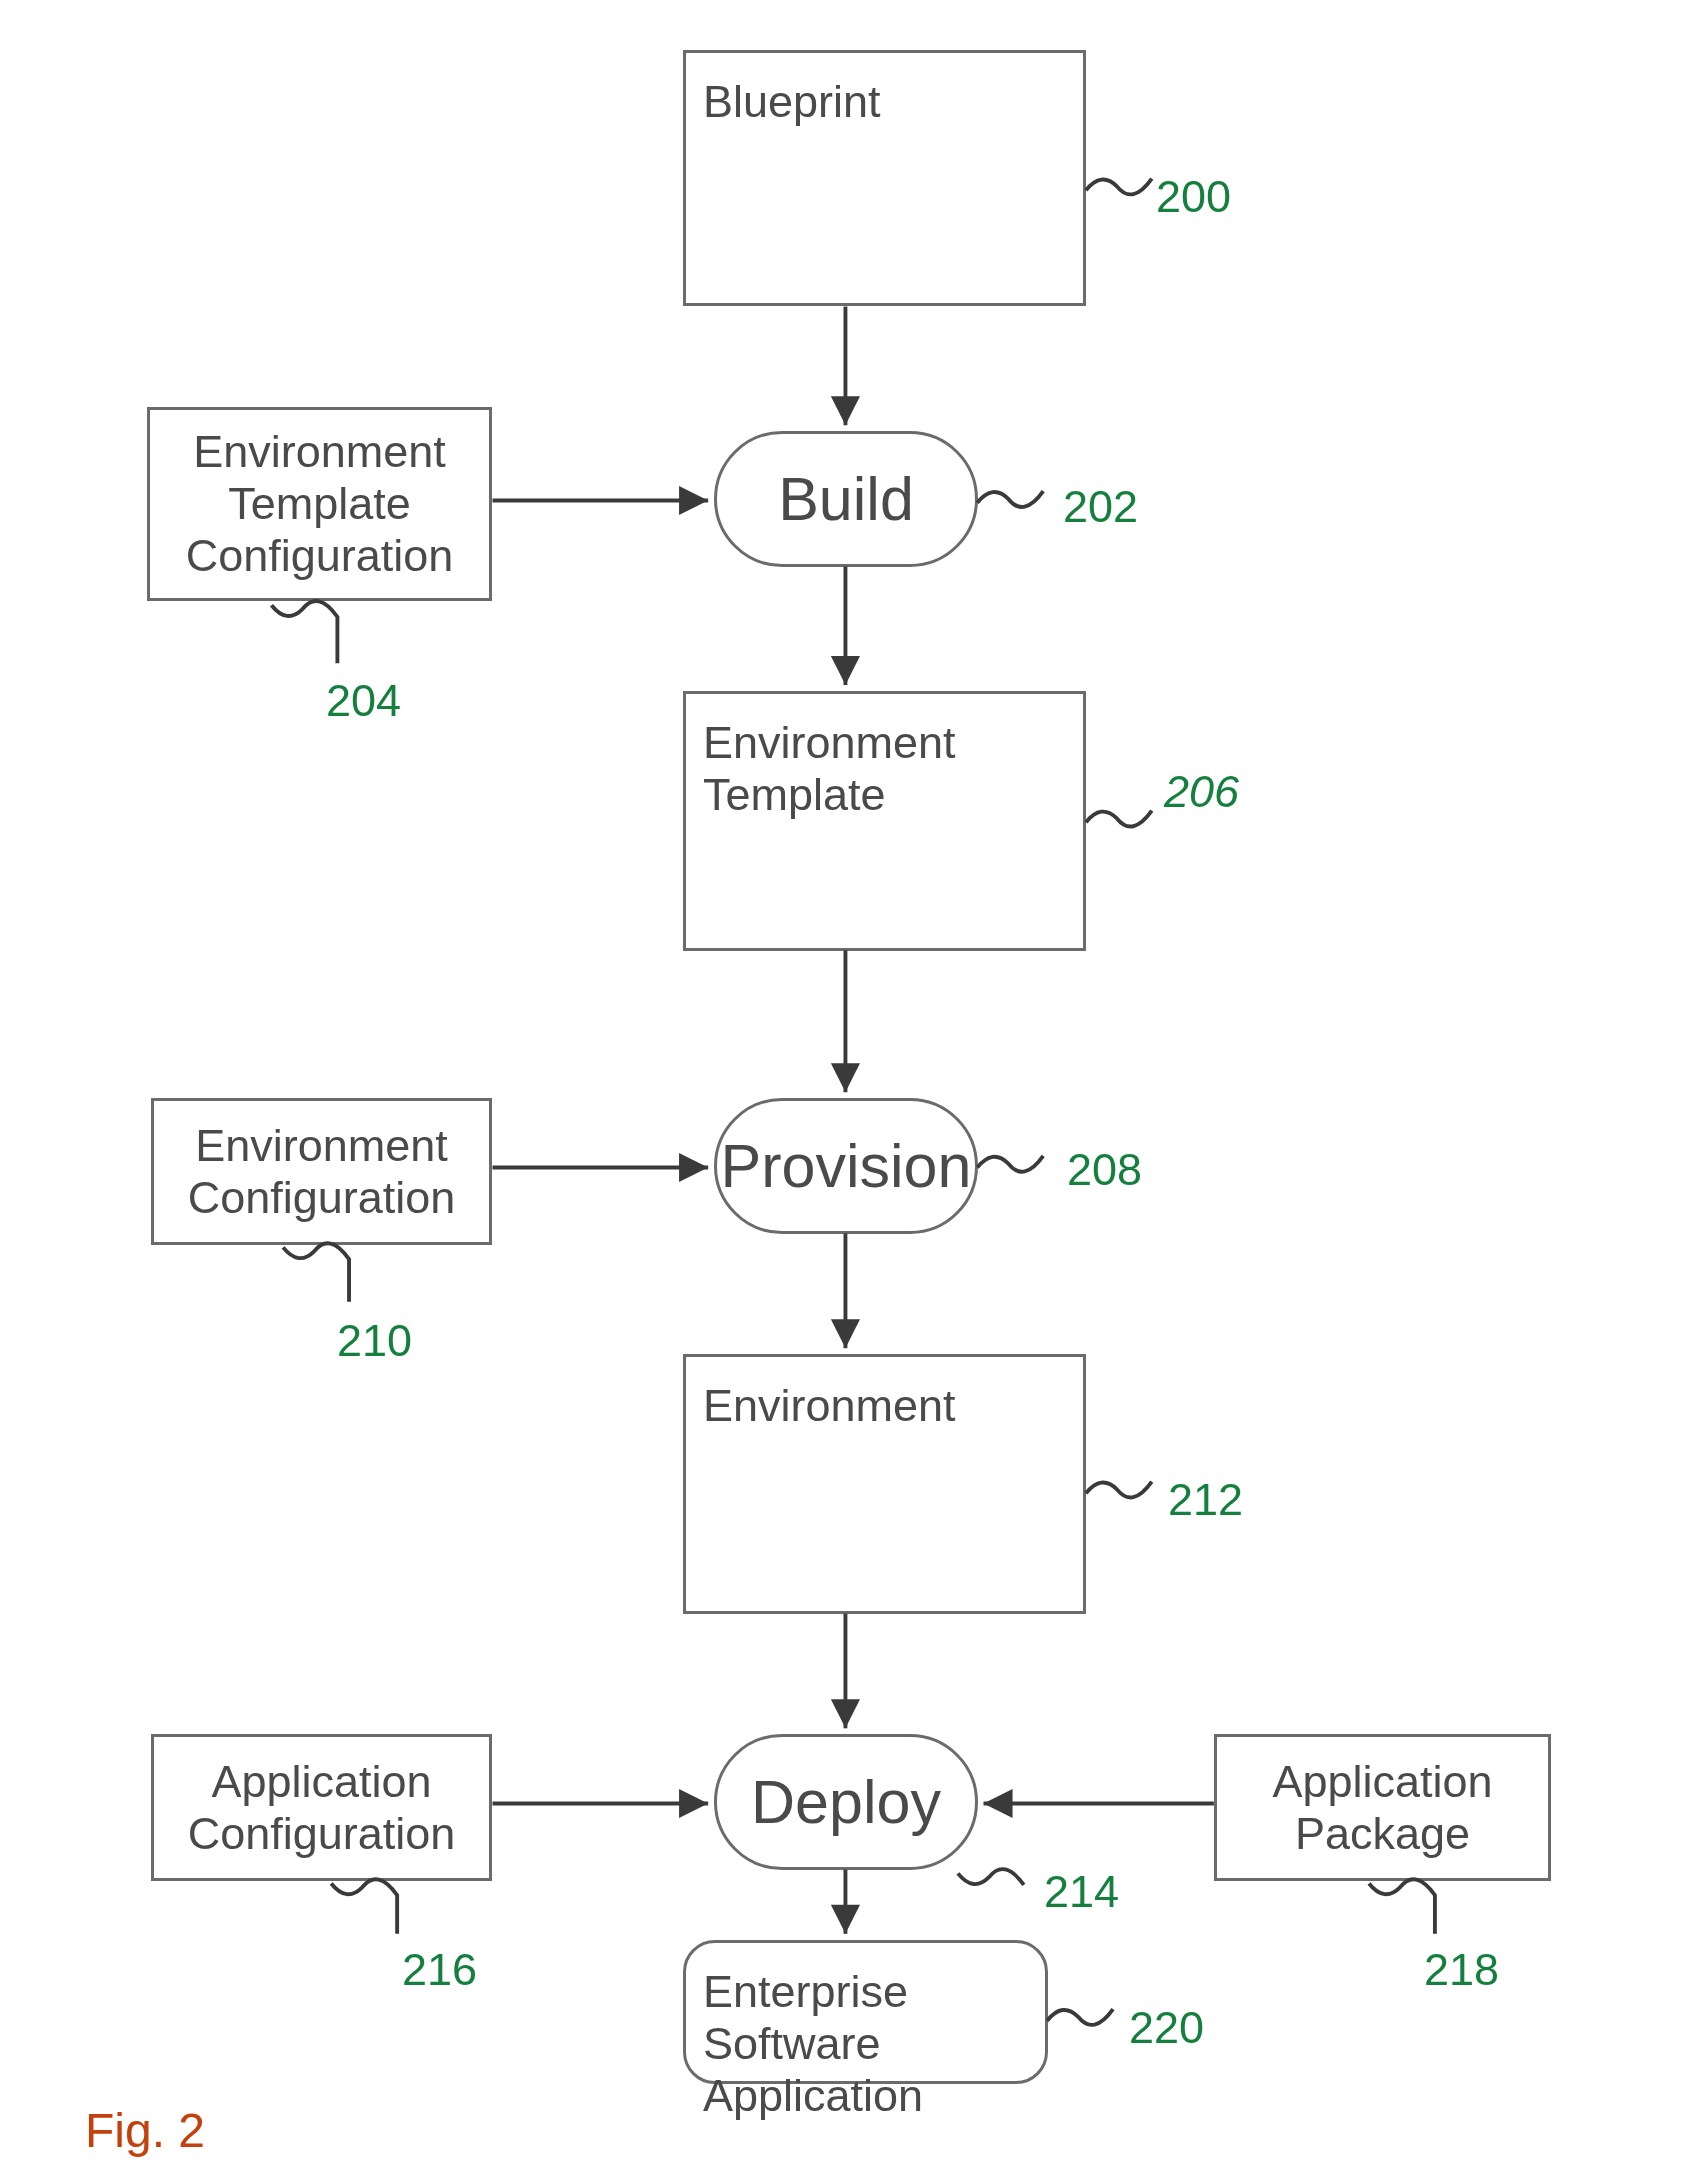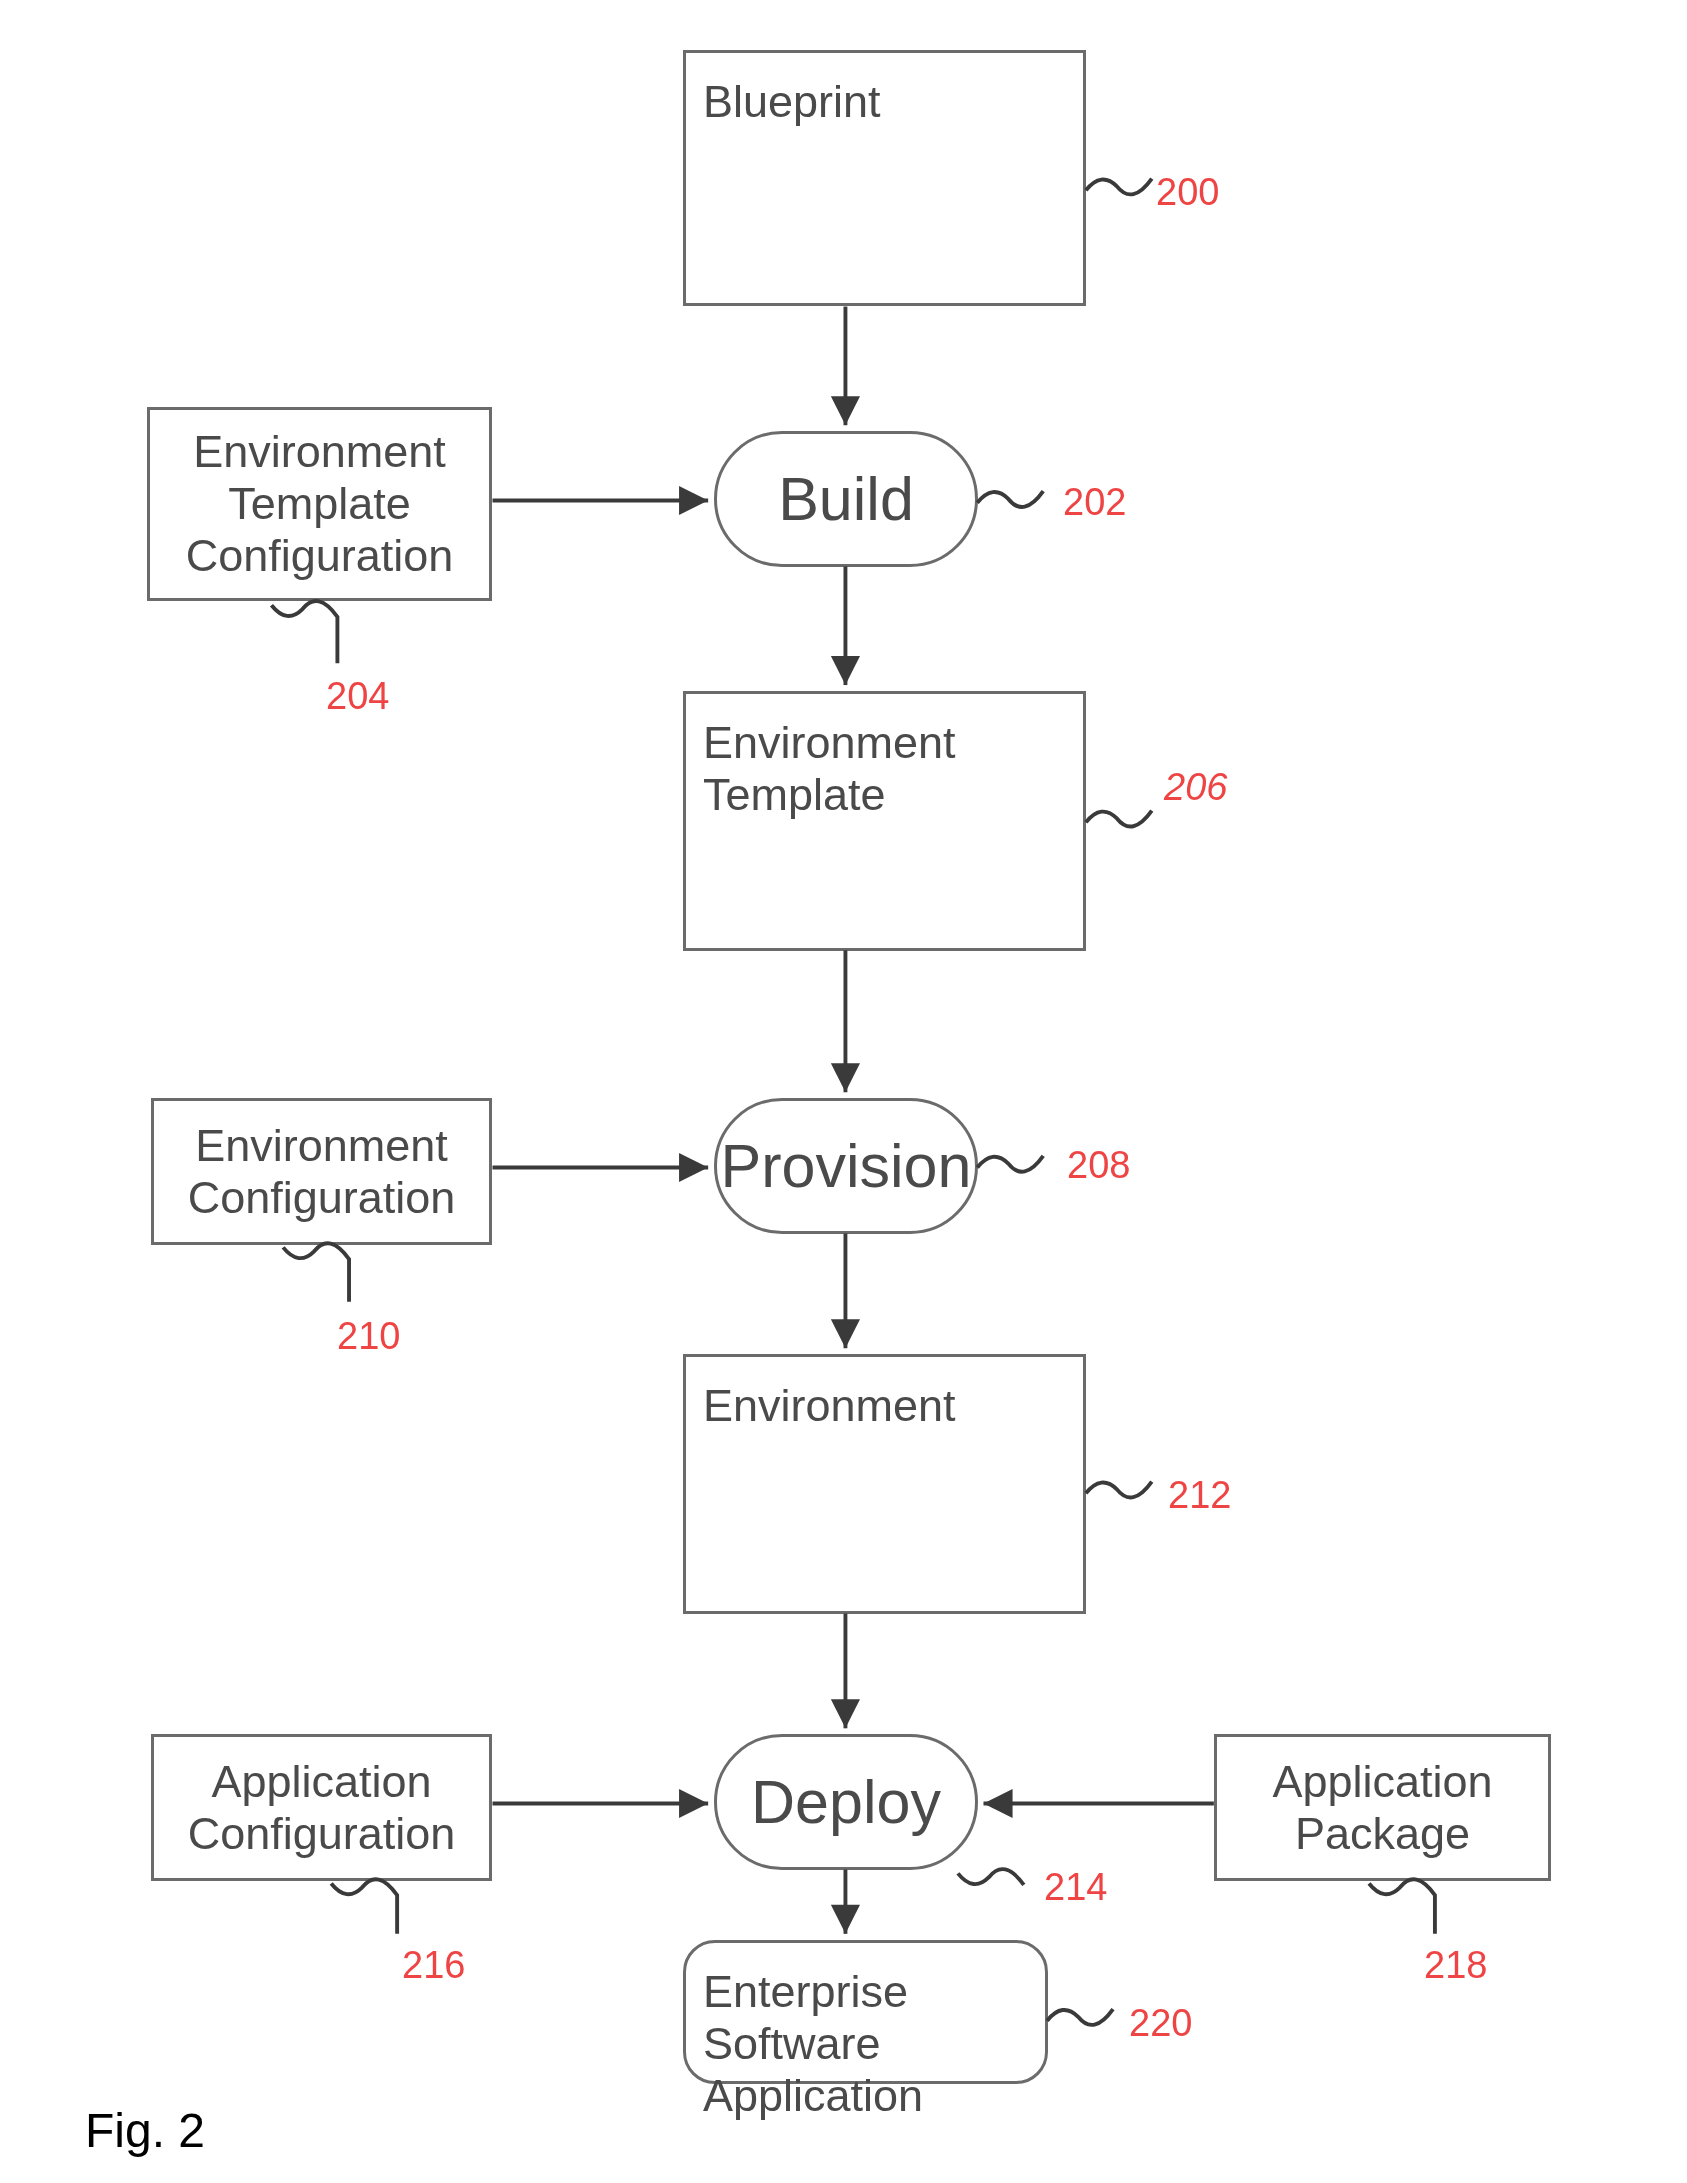--- a/index.html
+++ b/index.html
@@ -29,27 +29,27 @@
     box-sizing: border-box;
     border-radius: 70px;
     display: flex;
     align-items: center;
     justify-content: center;
     font-size: 61px;
     background: #fff;
   }
   .ref-label {
     position: absolute;
-    font-size: 38px;
-    color: #ef4444;
+    font-size: 45px;
+    color: #15803d;
   }
   .fig-label {
     position: absolute;
     font-size: 48px;
-    color: #000000;
+    color: #c2410c;
   }
   svg.overlay {
     position: absolute;
     left: 0;
     top: 0;
     width: 1687px;
     height: 2183px;
     pointer-events: none;
   }
 </style>

